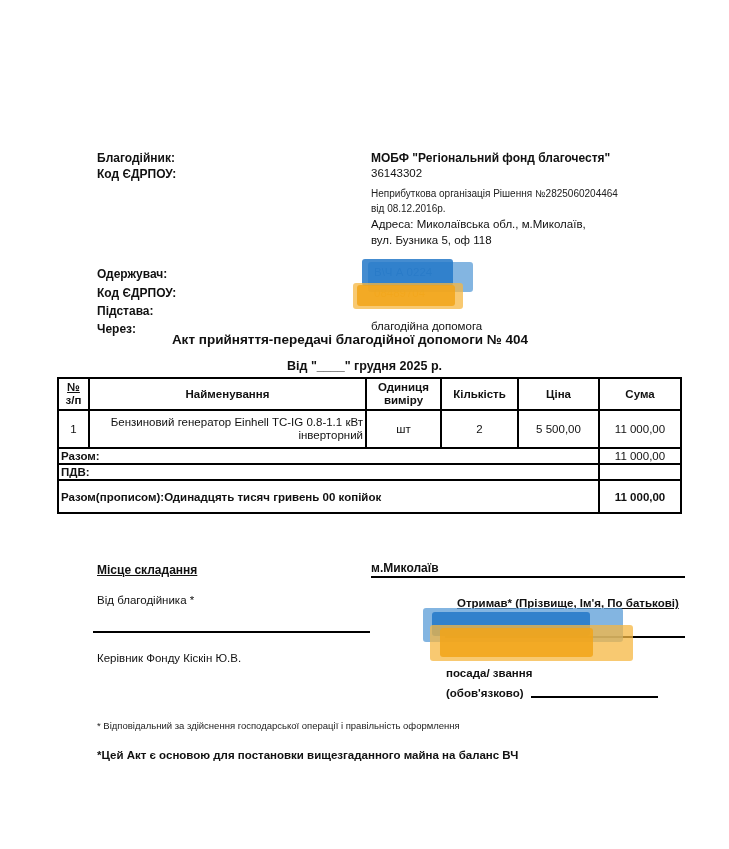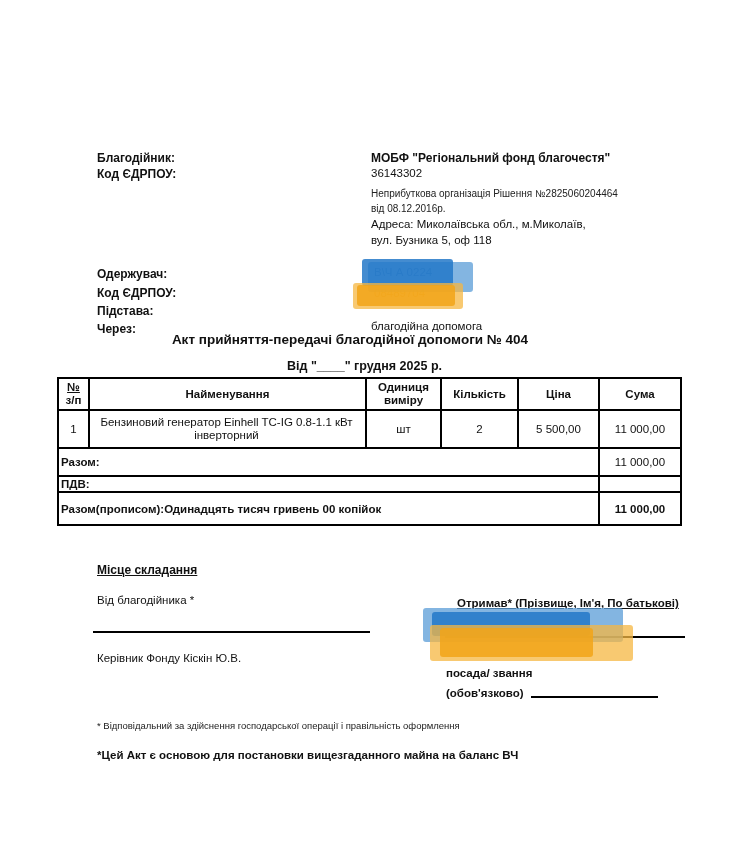--- a/index.html
+++ b/index.html
@@ -26,21 +26,21 @@
     position: absolute;
     left: 57px; top: 377px;
     width: 623px;
     border-collapse: collapse;
     table-layout: fixed;
     font-size: 11.5px;
   }
   table.act td { border: 2px solid #000; padding: 0 2px; vertical-align: middle; overflow: hidden; }
   table.act td.hdr { font-weight: bold; text-align: center; line-height: 1.15; padding: 2px 1px; }
   table.act td.c { text-align: center; }
-  table.act td.name { text-align: center; padding-left: 0; line-height: 1.2; }
+  table.act td.name { text-align: right; padding-left: 0; line-height: 1.2; }
   table.act td.totlbl { font-weight: bold; text-align: left; padding-left: 2px; }
   .num-underline { text-decoration: underline; }
 
   .rule { position: absolute; background: #000; height: 2px; }
   .u-field { position: absolute; border-bottom: 2px solid #000; }
 
   
   .scr { position: absolute; border-radius: 3px; }
   .hl-blue-light  { background: rgba(90, 156, 215, 0.75); }
   .hl-blue-dark   { background: rgba(35, 120, 200, 0.85); }
@@ -104,36 +104,39 @@
       <td class="hdr">Сума</td>
     </tr>
     <tr style="height:38px">
       <td class="c">1</td>
       <td class="name">Бензиновий генератор Einhell TC-IG 0.8-1.1 кВт інверторний</td>
       <td class="c">шт</td>
       <td class="c">2</td>
       <td class="c">5 500,00</td>
       <td class="c">11 000,00</td>
     </tr>
-    <tr style="height:28px">
+    <tr style="height:16px">
       <td class="totlbl" colspan="5">Разом:</td>
       <td class="c">11 000,00</td>
     </tr>
     <tr style="height:16px">
       <td class="totlbl" colspan="5">ПДВ:</td>
       <td class="c"></td>
     </tr>
     <tr style="height:33px">
       <td class="totlbl" colspan="5">Разом(прописом):Одинадцять тисяч гривень 00 копійок</td>
       <td class="c b">11 000,00</td>
     </tr>
   </tbody>
     </table>
 
   <div class="abs lbl" style="left:97px; top:563px;text-decoration:underline;">Місце складання</div>
+  <div class="u-field" style="left:371px; top:548px; width:314px; height:30px;">
+    <span class="lbl" style="position:absolute; left:0; bottom:1px;">м.Миколаїв</span>
+  </div>
 
   <div class="abs val" style="left:97px; top:594px;">Від благодійника *</div>
   <div class="abs received-label" style="left:445px; top:597px;">Отримав*  (Прізвище, Ім'я, По батькові)</div>
 
   <div class="rule" style="left:93px; top:631px; width:277px;"></div>
   <div class="rule" style="left:445px; top:636px; width:240px;"></div>
 
   <div class="scr hl-blue-light" style="left:423px; top:608px; width:200px; height:34px;"></div>
   <div class="scr hl-blue-dark" style="left:432px; top:612px; width:158px; height:24px;"></div>
   <div class="scr hl-yel-light" style="left:430px; top:625px; width:203px; height:36px;"></div>

